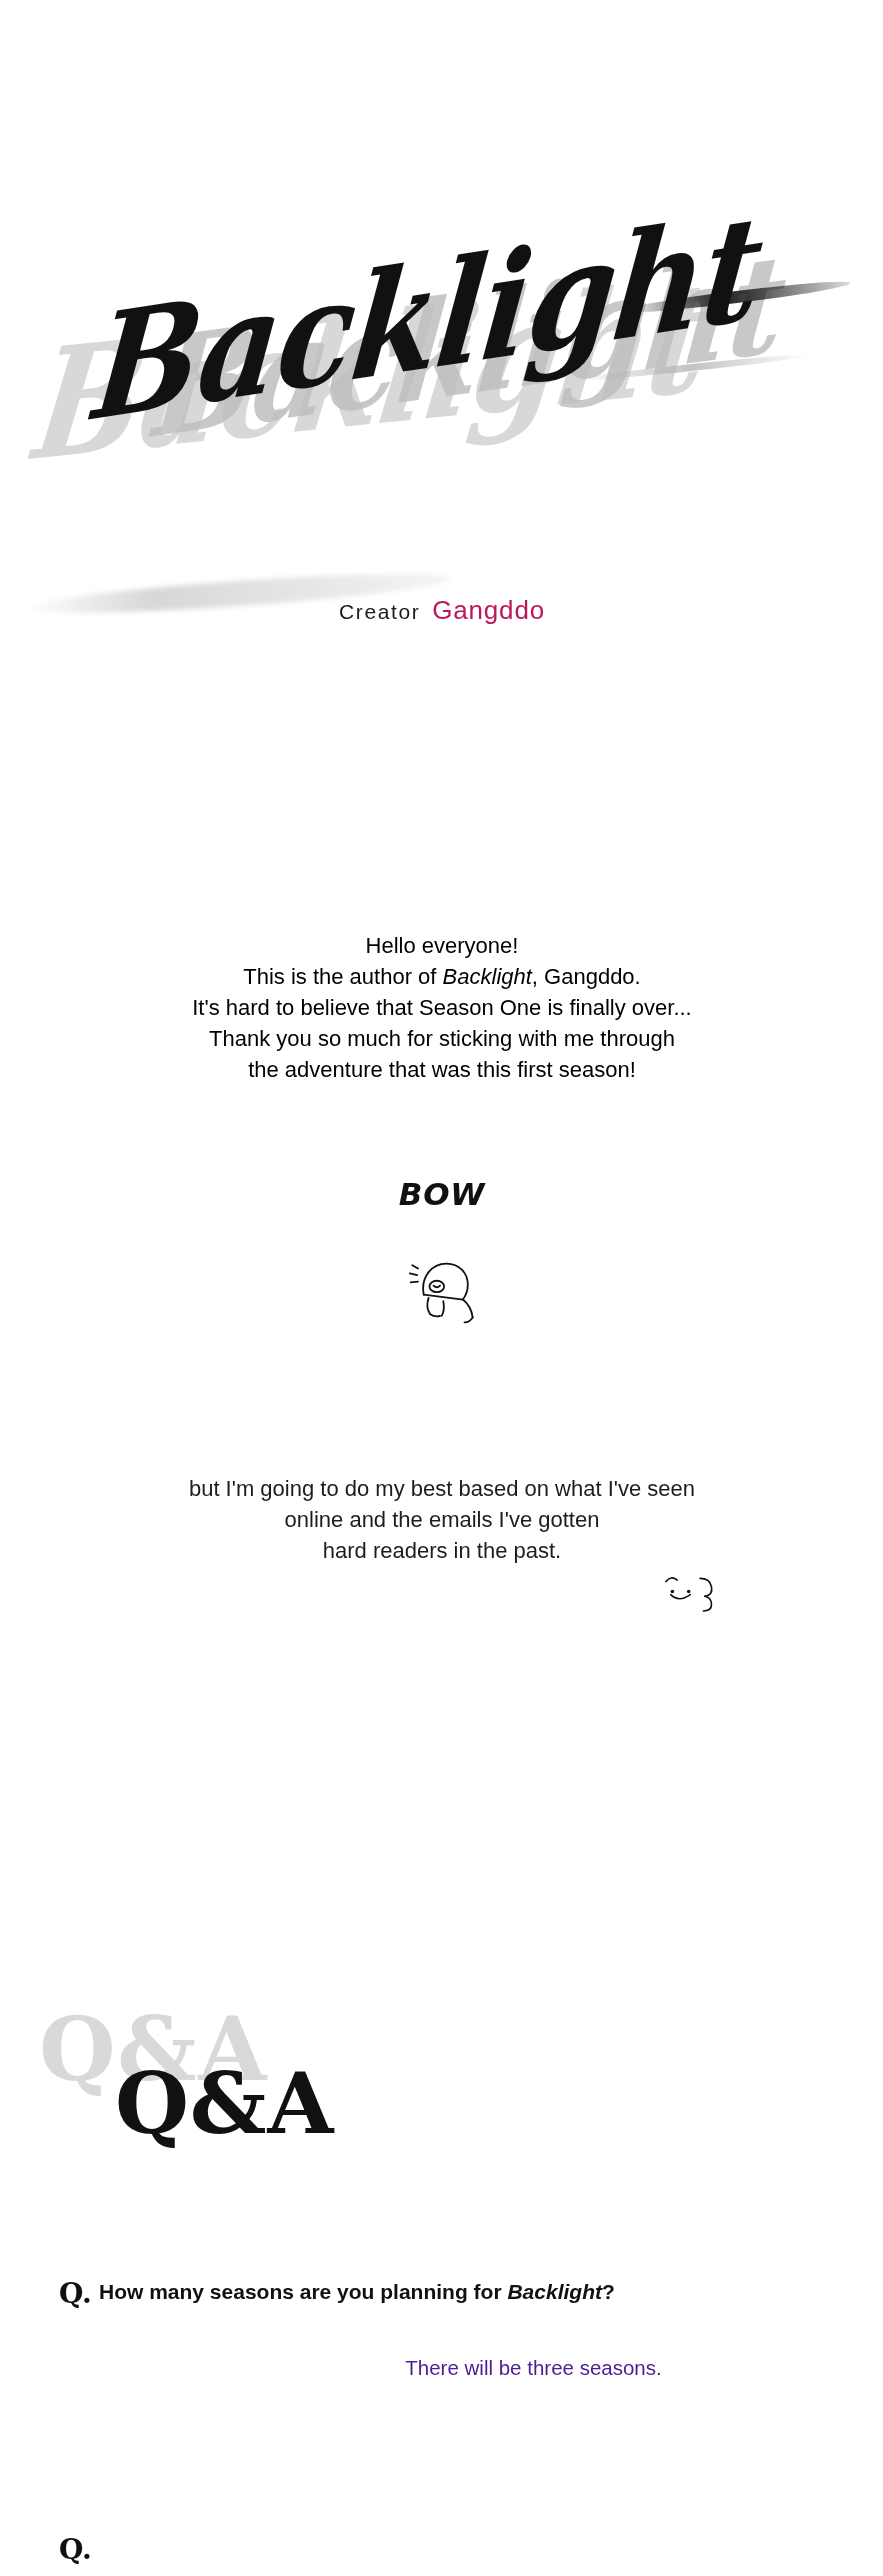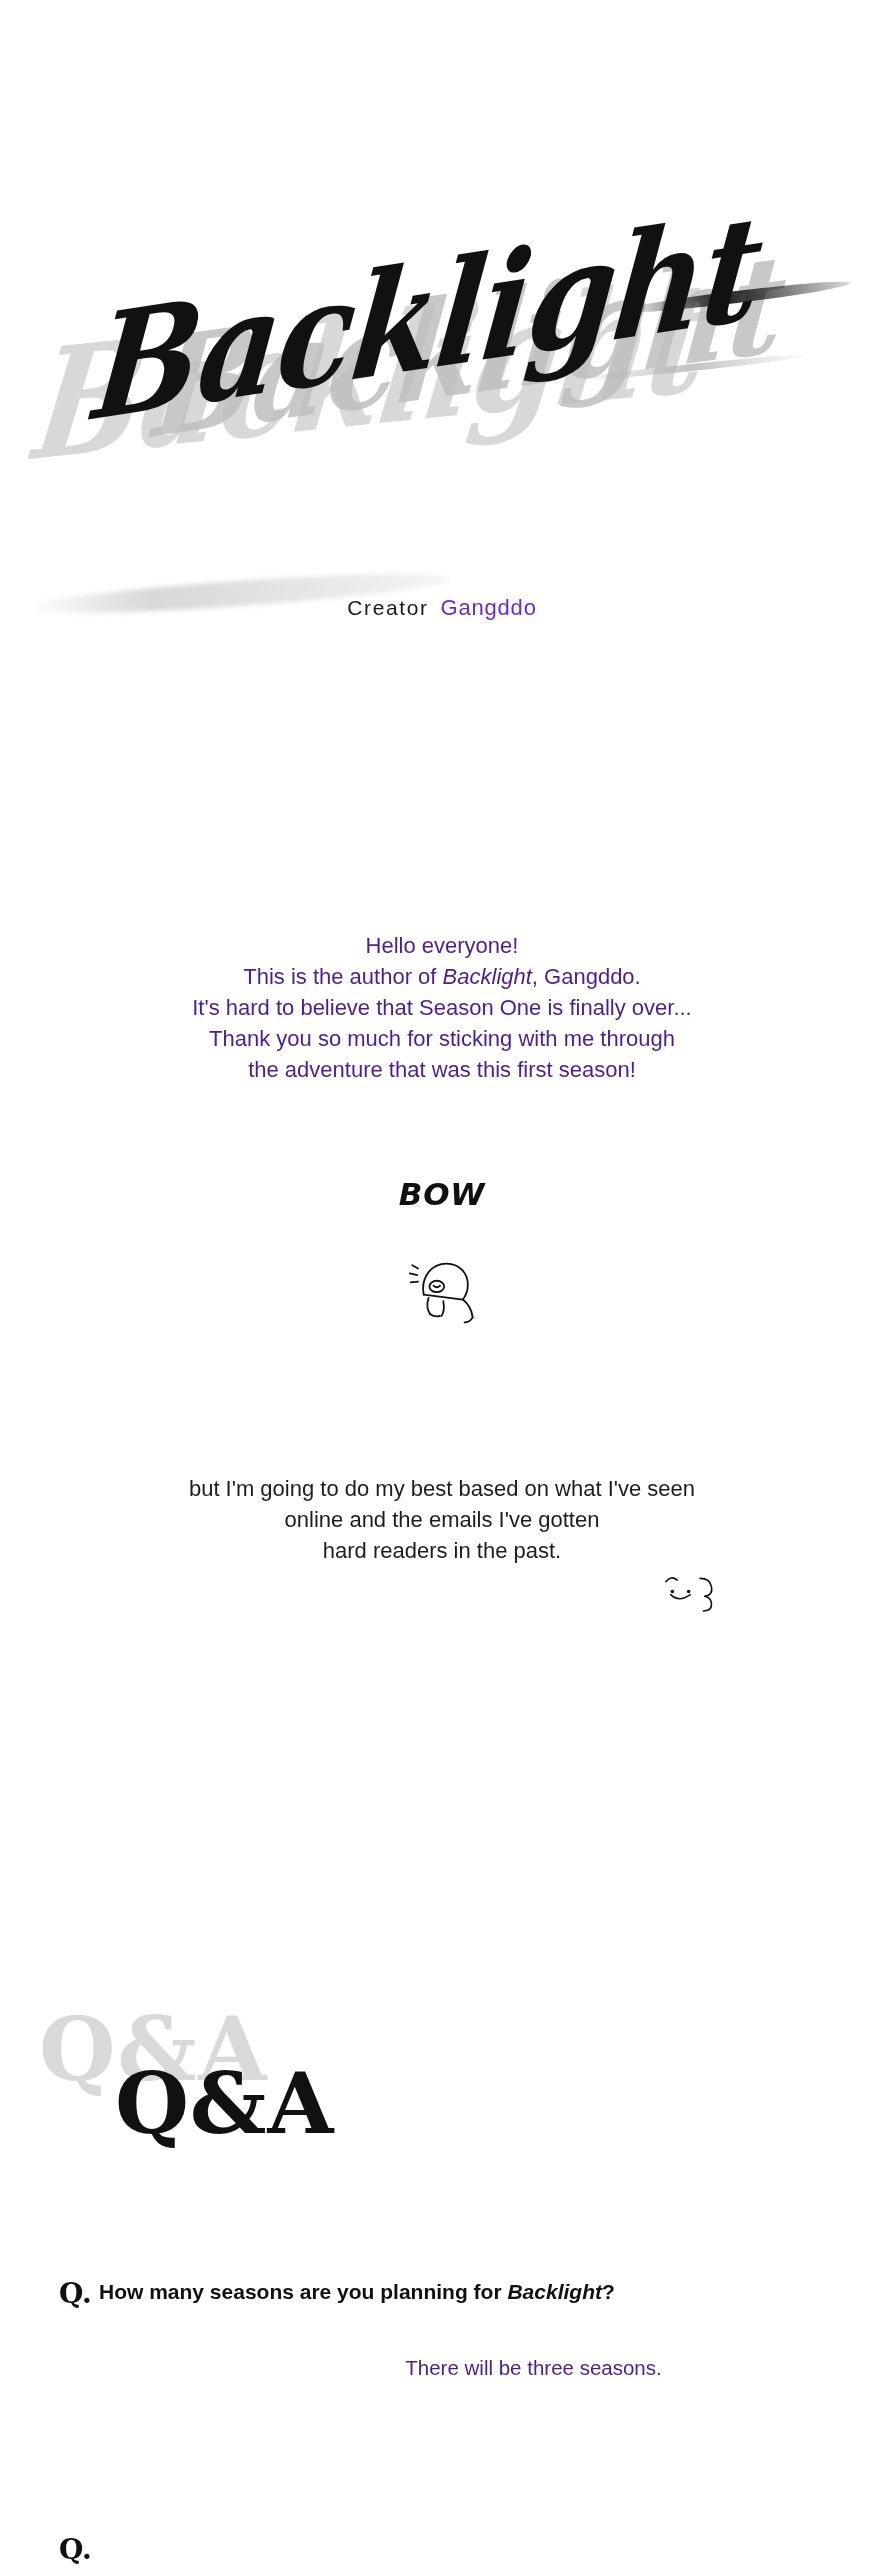--- a/index.html
+++ b/index.html
@@ -100,36 +100,36 @@
     top: 595px;
     width: 884px;
     text-align: center;
   }
   .creator-label {
     font-size: 21px;
     letter-spacing: 1.6px;
     color: #1a1a1a;
   }
   .creator-name {
-    font-size: 22px;
+    font-size: 26px;
     letter-spacing: 0.8px;
     margin-left: 12px;
-    color: #6d28d9;
+    color: #be185d;
   }
 
   
   .intro {
     position: absolute;
     left: 0;
     top: 930px;
     width: 884px;
     text-align: center;
     font-size: 22px;
     line-height: 31px;
-    color: #4c1d95;
+    color: #000000;
   }
   .intro i { font-style: italic; }
 
   
   .bow-word {
     position: absolute;
     left: 0;
     top: 1176px;
     width: 884px;
     text-align: center;

